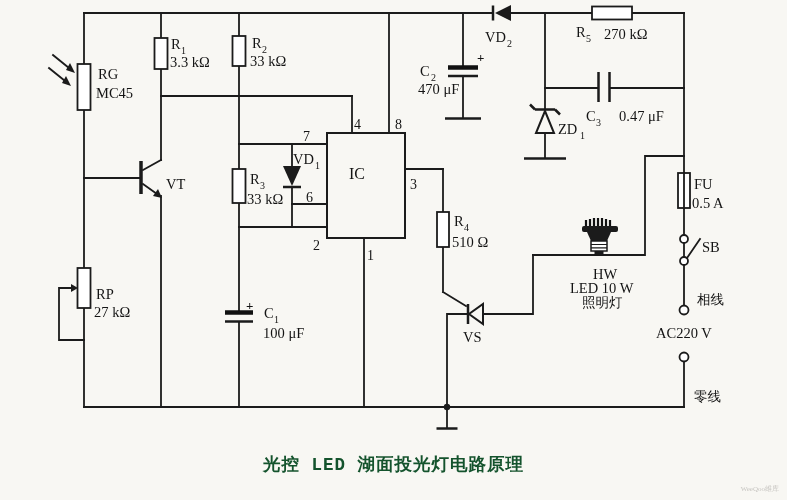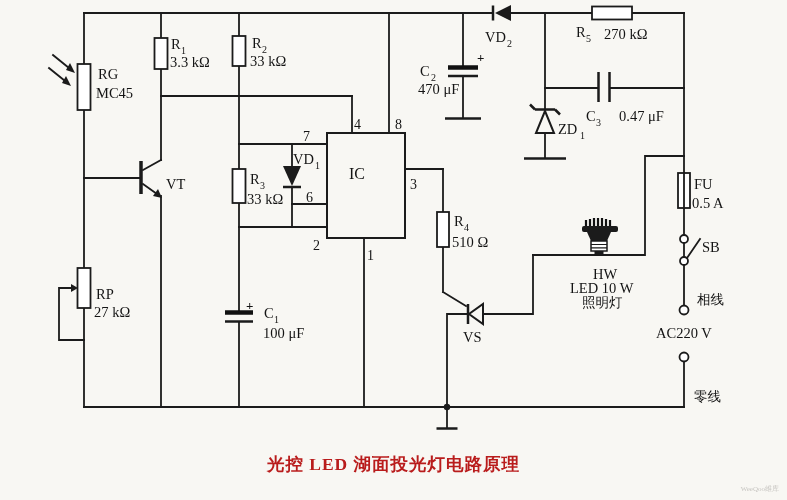--- a/index.html
+++ b/index.html
@@ -13,22 +13,22 @@
   .icbox{fill:#f8f7f3;stroke:#1b1b1b;stroke-width:2;}
   .fill{fill:#1b1b1b;stroke:none;}
   .tri-open{fill:#f8f7f3;stroke:#1b1b1b;stroke-width:2;}
   text{fill:#141414;font-family:"Liberation Serif","DejaVu Serif",serif;font-size:14.5px;}
   text.sub{font-size:10px;}
   text.pin{font-size:14px;}
   text.plus{font-size:13px;font-weight:bold;}
   text.cjk{font-family:"DejaVu Sans","Liberation Sans",sans-serif;font-size:13.5px;}
   text.icname{font-size:16px;}
   .title{position:absolute;left:0;top:452px;width:100%;text-align:center;
-         font-family:Liberation Serif, serif;
-         font-weight:bold;font-size:17.5px;color:#b91c1c;letter-spacing:1px;}
+         font-family:Liberation Mono, monospace;
+         font-weight:bold;font-size:17.5px;color:#14532d;letter-spacing:1px;}
   .watermark{position:absolute;right:8px;bottom:6px;font-size:7px;color:#c6c4c0;
          font-family:Liberation Serif, serif;}
 </style>
 </head>
 <body>
 
 <div class="page">
 <svg width="787" height="500" viewBox="0 0 787 500">
 
   <g>

